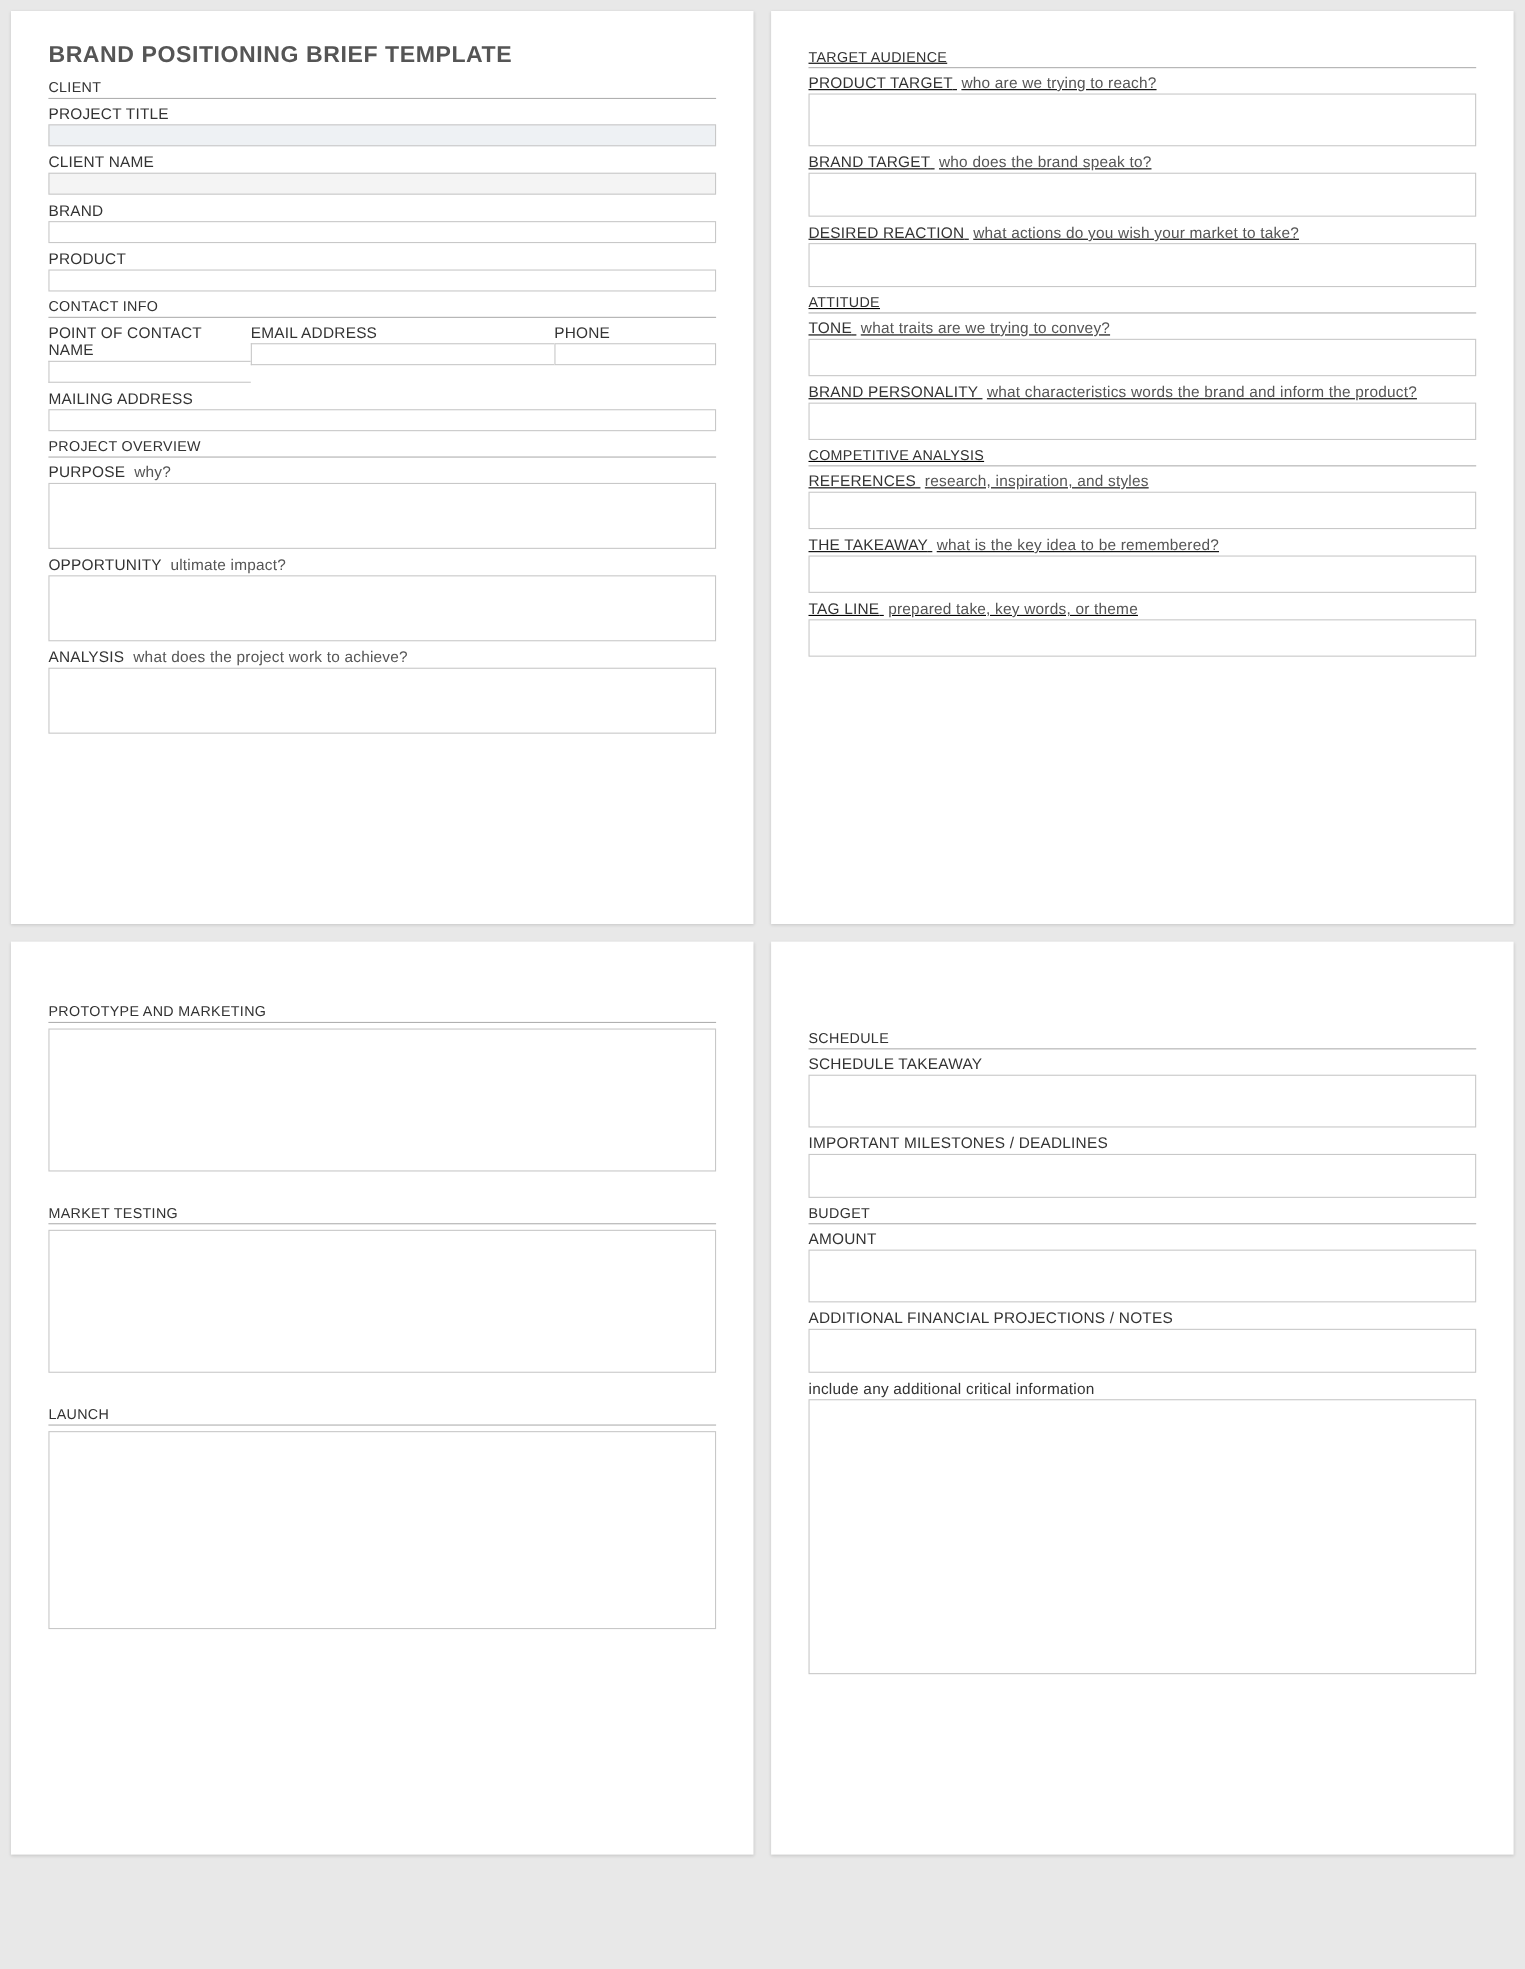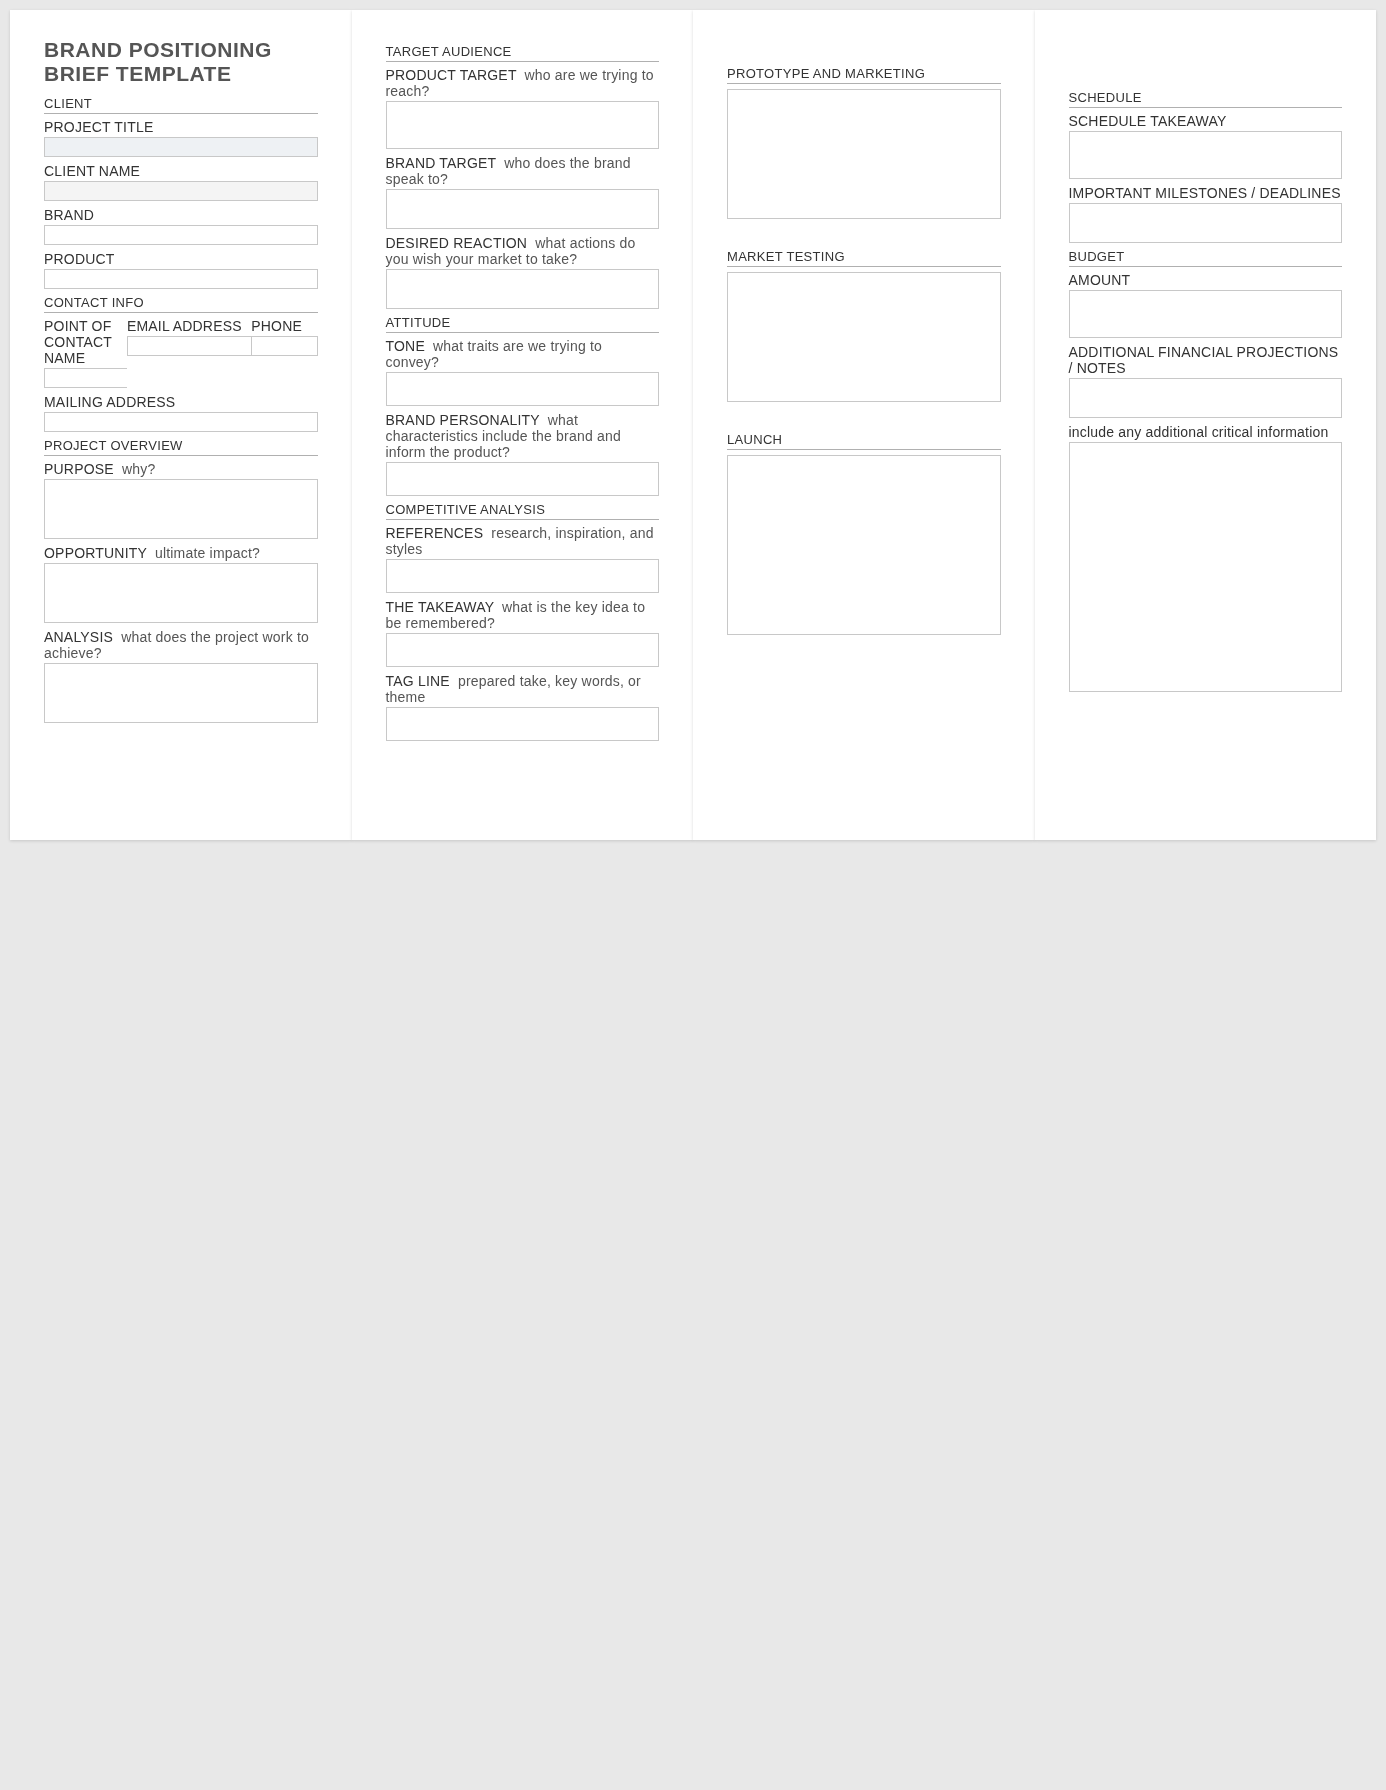--- a/index.html
+++ b/index.html
@@ -4,22 +4,23 @@
 <style>
   * { box-sizing: border-box; margin: 0; padding: 0; }
   body {
     background: #e8e8e8;
     font-family: Arial, Helvetica, sans-serif;
     padding: 10px;
     width: 1386px;
   }
   .page-grid {
     display: grid;
-    grid-template-columns: 1fr 1fr 1fr 1fr;
+    grid-template-columns: 1fr 1fr;
     grid-template-rows: auto auto;
+    gap: 16px;
   }
   .page {
     background: #fff;
     box-shadow: 0 1px 3px rgba(0,0,0,0.15);
     padding: 28px 34px 40px 34px;
     min-height: 830px;
   }
   .doc-title {
     font-size: 21px;
     font-weight: bold;
@@ -149,21 +150,21 @@
     </div>
     <div class="field">
       <span class="field-label">
         <span>ANALYSIS</span>
         <span class="hint">what does the project work to achieve?</span>
       </span>
       <textarea class="input-area h-60" style=""></textarea>
     </div>
   </div>
 
-  <div class="page" style="">
+  <div class="page" style="text-decoration:underline;">
     <div class="section-header">TARGET AUDIENCE</div>
     <div class="field">
       <span class="field-label">
         <span>PRODUCT TARGET</span>
         <span class="hint">who are we trying to reach?</span>
       </span>
       <textarea class="input-area h-48" style=""></textarea>
     </div>
     <div class="field">
       <span class="field-label">
@@ -184,21 +185,21 @@
     <div class="field">
       <span class="field-label">
         <span>TONE</span>
         <span class="hint">what traits are we trying to convey?</span>
       </span>
       <textarea class="input-area h-34" style=""></textarea>
     </div>
     <div class="field">
       <span class="field-label">
         <span>BRAND PERSONALITY</span>
-        <span class="hint">what characteristics include the brand and inform the product?</span>
+        <span class="hint">what characteristics words the brand and inform the product?</span>
       </span>
       <textarea class="input-area h-34" style=""></textarea>
     </div>
 
     <div class="section-header">COMPETITIVE ANALYSIS</div>
     <div class="field">
       <span class="field-label">
         <span>REFERENCES</span>
         <span class="hint">research, inspiration, and styles</span>
       </span>

